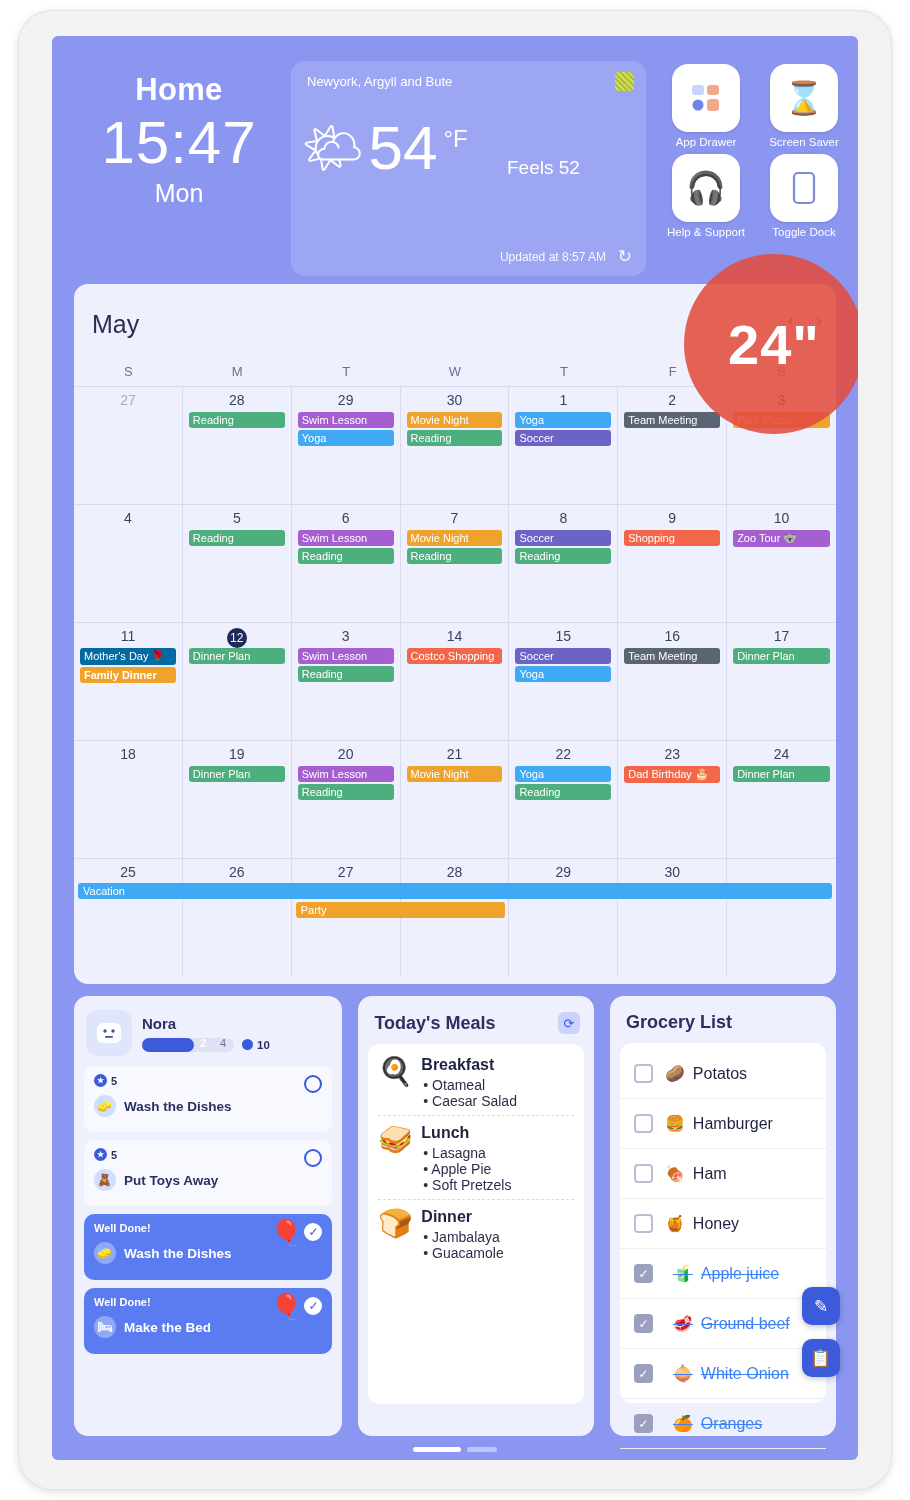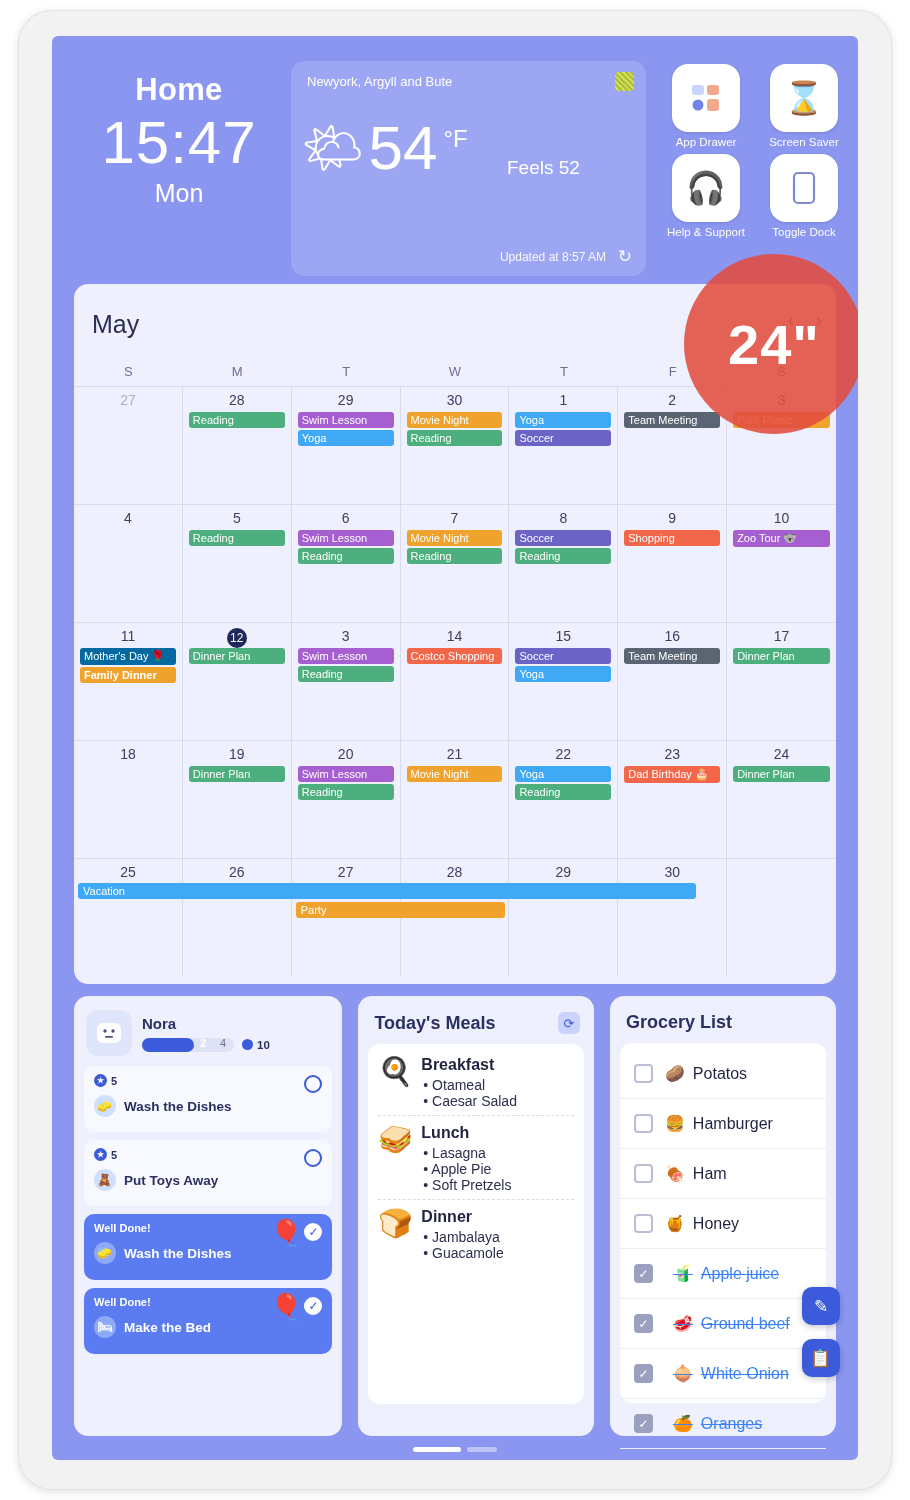--- a/index.html
+++ b/index.html
@@ -403,21 +403,21 @@
             </div>
             <div class="day">
               <div class="daynum">28</div>
             </div>
             <div class="day">
               <div class="daynum">29</div>
             </div>
             <div class="day">
               <div class="daynum">30</div>
             </div>
-            <div class="span-bar" style="background: rgb(63, 169, 245); left: 4px; width: 618px; top: 24px;">Vacation</div>
+            <div class="span-bar" style="background: rgb(63, 169, 245); left: 4px; width: 754px; top: 24px;">Vacation</div>
             <div class="span-bar" style="background: rgb(240, 163, 44); left: 221.714px; width: 209.714px; top: 43px;">Party</div>
           </div>
         </div>
     </div>
 
     <div class="bottom">
 
       <div class="card chores">
         <div class="chore-head">
           <div class="avatar">

